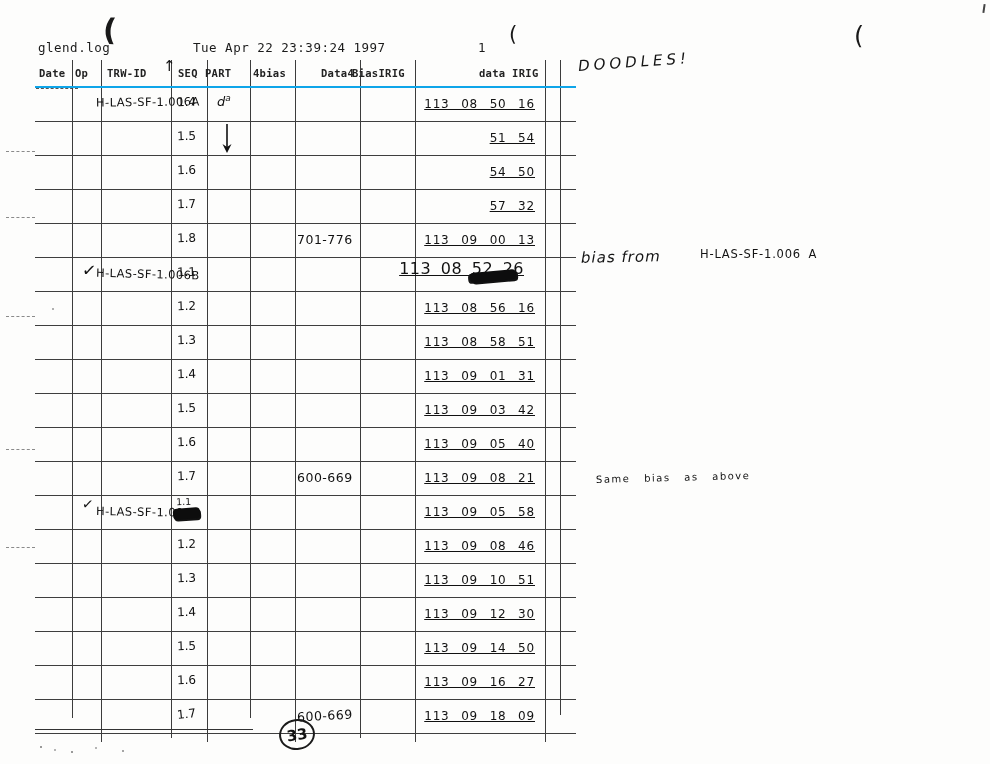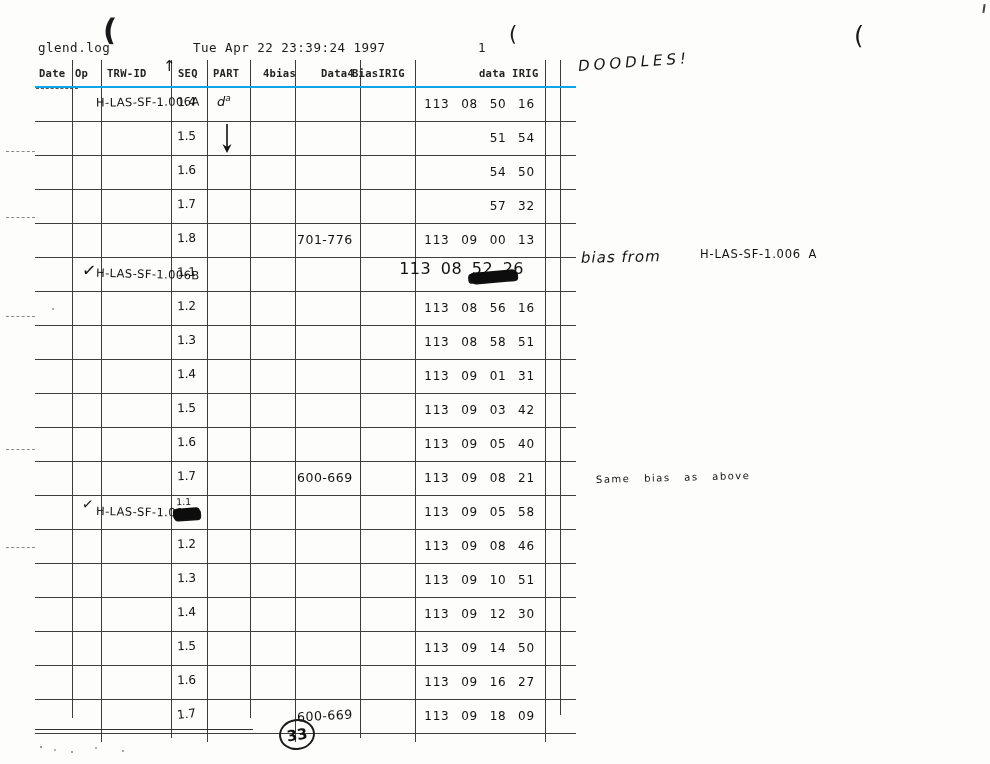--- a/index.html
+++ b/index.html
@@ -21,21 +21,21 @@
   
   .hw{font-family:"DejaVu Sans",sans-serif;color:#111;position:absolute;white-space:nowrap;}
   .trw{left:61px;top:7px;font-size:11.5px;letter-spacing:0.4px;transform:rotate(-0.6deg);}
   .seq{left:142px;top:7px;font-size:12px;transform:rotate(-2deg);}
   .seq-small{left:141px;top:0px;font-size:9.5px;transform:rotate(-2deg);}
   .check{left:47px;top:2px;font-size:17px;transform:rotate(6deg);}
   .part{left:182px;top:5px;font-size:13px;font-style:italic;}
   .part sup{font-size:9px;}
   .dnum{left:262px;top:8px;font-size:12.5px;letter-spacing:0.5px;}
   .dnum-tilt{transform:rotate(-3deg);}
-  .dirig{right:41px;top:9px;font-size:12px;word-spacing:7px;letter-spacing:0.8px;text-align:center;}
+  .dirig{right:41px;top:9px;font-size:12px;word-spacing:7px;letter-spacing:0.8px;text-align:center;text-decoration:underline;}
   .dirig-stacked{right:52px;top:1px;font-size:16px;word-spacing:4px;letter-spacing:0.5px;}
   .scribble{position:absolute;background:#0d0d0d;border-radius:4px;}
   .scr-a{right:60px;top:13px;width:46px;height:10px;transform:rotate(-5deg);
          box-shadow:2px 2px 0 #111,-2px 1px 0 #161616;}
   .scr-b{left:138px;top:12px;width:27px;height:11px;transform:rotate(-4deg);
          box-shadow:1px 2px 0 #121212;}
 
   
   .note{position:absolute;font-family:"DejaVu Sans",sans-serif;color:#131313;white-space:nowrap;}
   #doodles{left:578px;top:53px;font-size:15px;font-style:italic;letter-spacing:4px;transform:rotate(-4deg);}
@@ -100,22 +100,22 @@
     <div class="vline" style="left:325px;height:678px"></div>
     <div class="vline" style="left:380px;height:682px"></div>
     <div class="vline" style="left:510px;height:682px"></div>
     <div class="vline" style="left:525px;height:655px"></div>
 
     <div class="thead-row">
       <span class="chead" style="left:4px">Date</span>
       <span class="chead" style="left:40px">Op</span>
       <span class="chead" style="left:72px">TRW-ID</span>
       <span class="chead" style="left:143px">SEQ</span>
-      <span class="chead" style="left:178px">PART</span>
-      <span class="chead" style="left:228px">4bias</span>
+      <span class="chead" style="left:170px">PART</span>
+      <span class="chead" style="left:218px">4bias</span>
       <span class="chead" style="left:286px">Data4</span>
       <span class="chead" style="left:317px">BiasIRIG</span>
       <span class="chead" style="left:444px">data IRIG</span>
       <span id="uparrow">↑</span>
     </div>
 
     <div class="trow">
       <span class="hw trw">H-LAS-SF-1.006A</span>
       <span class="hw seq">1.4</span>
       <span class="hw part"><span>d</span><sup>a</sup></span>

